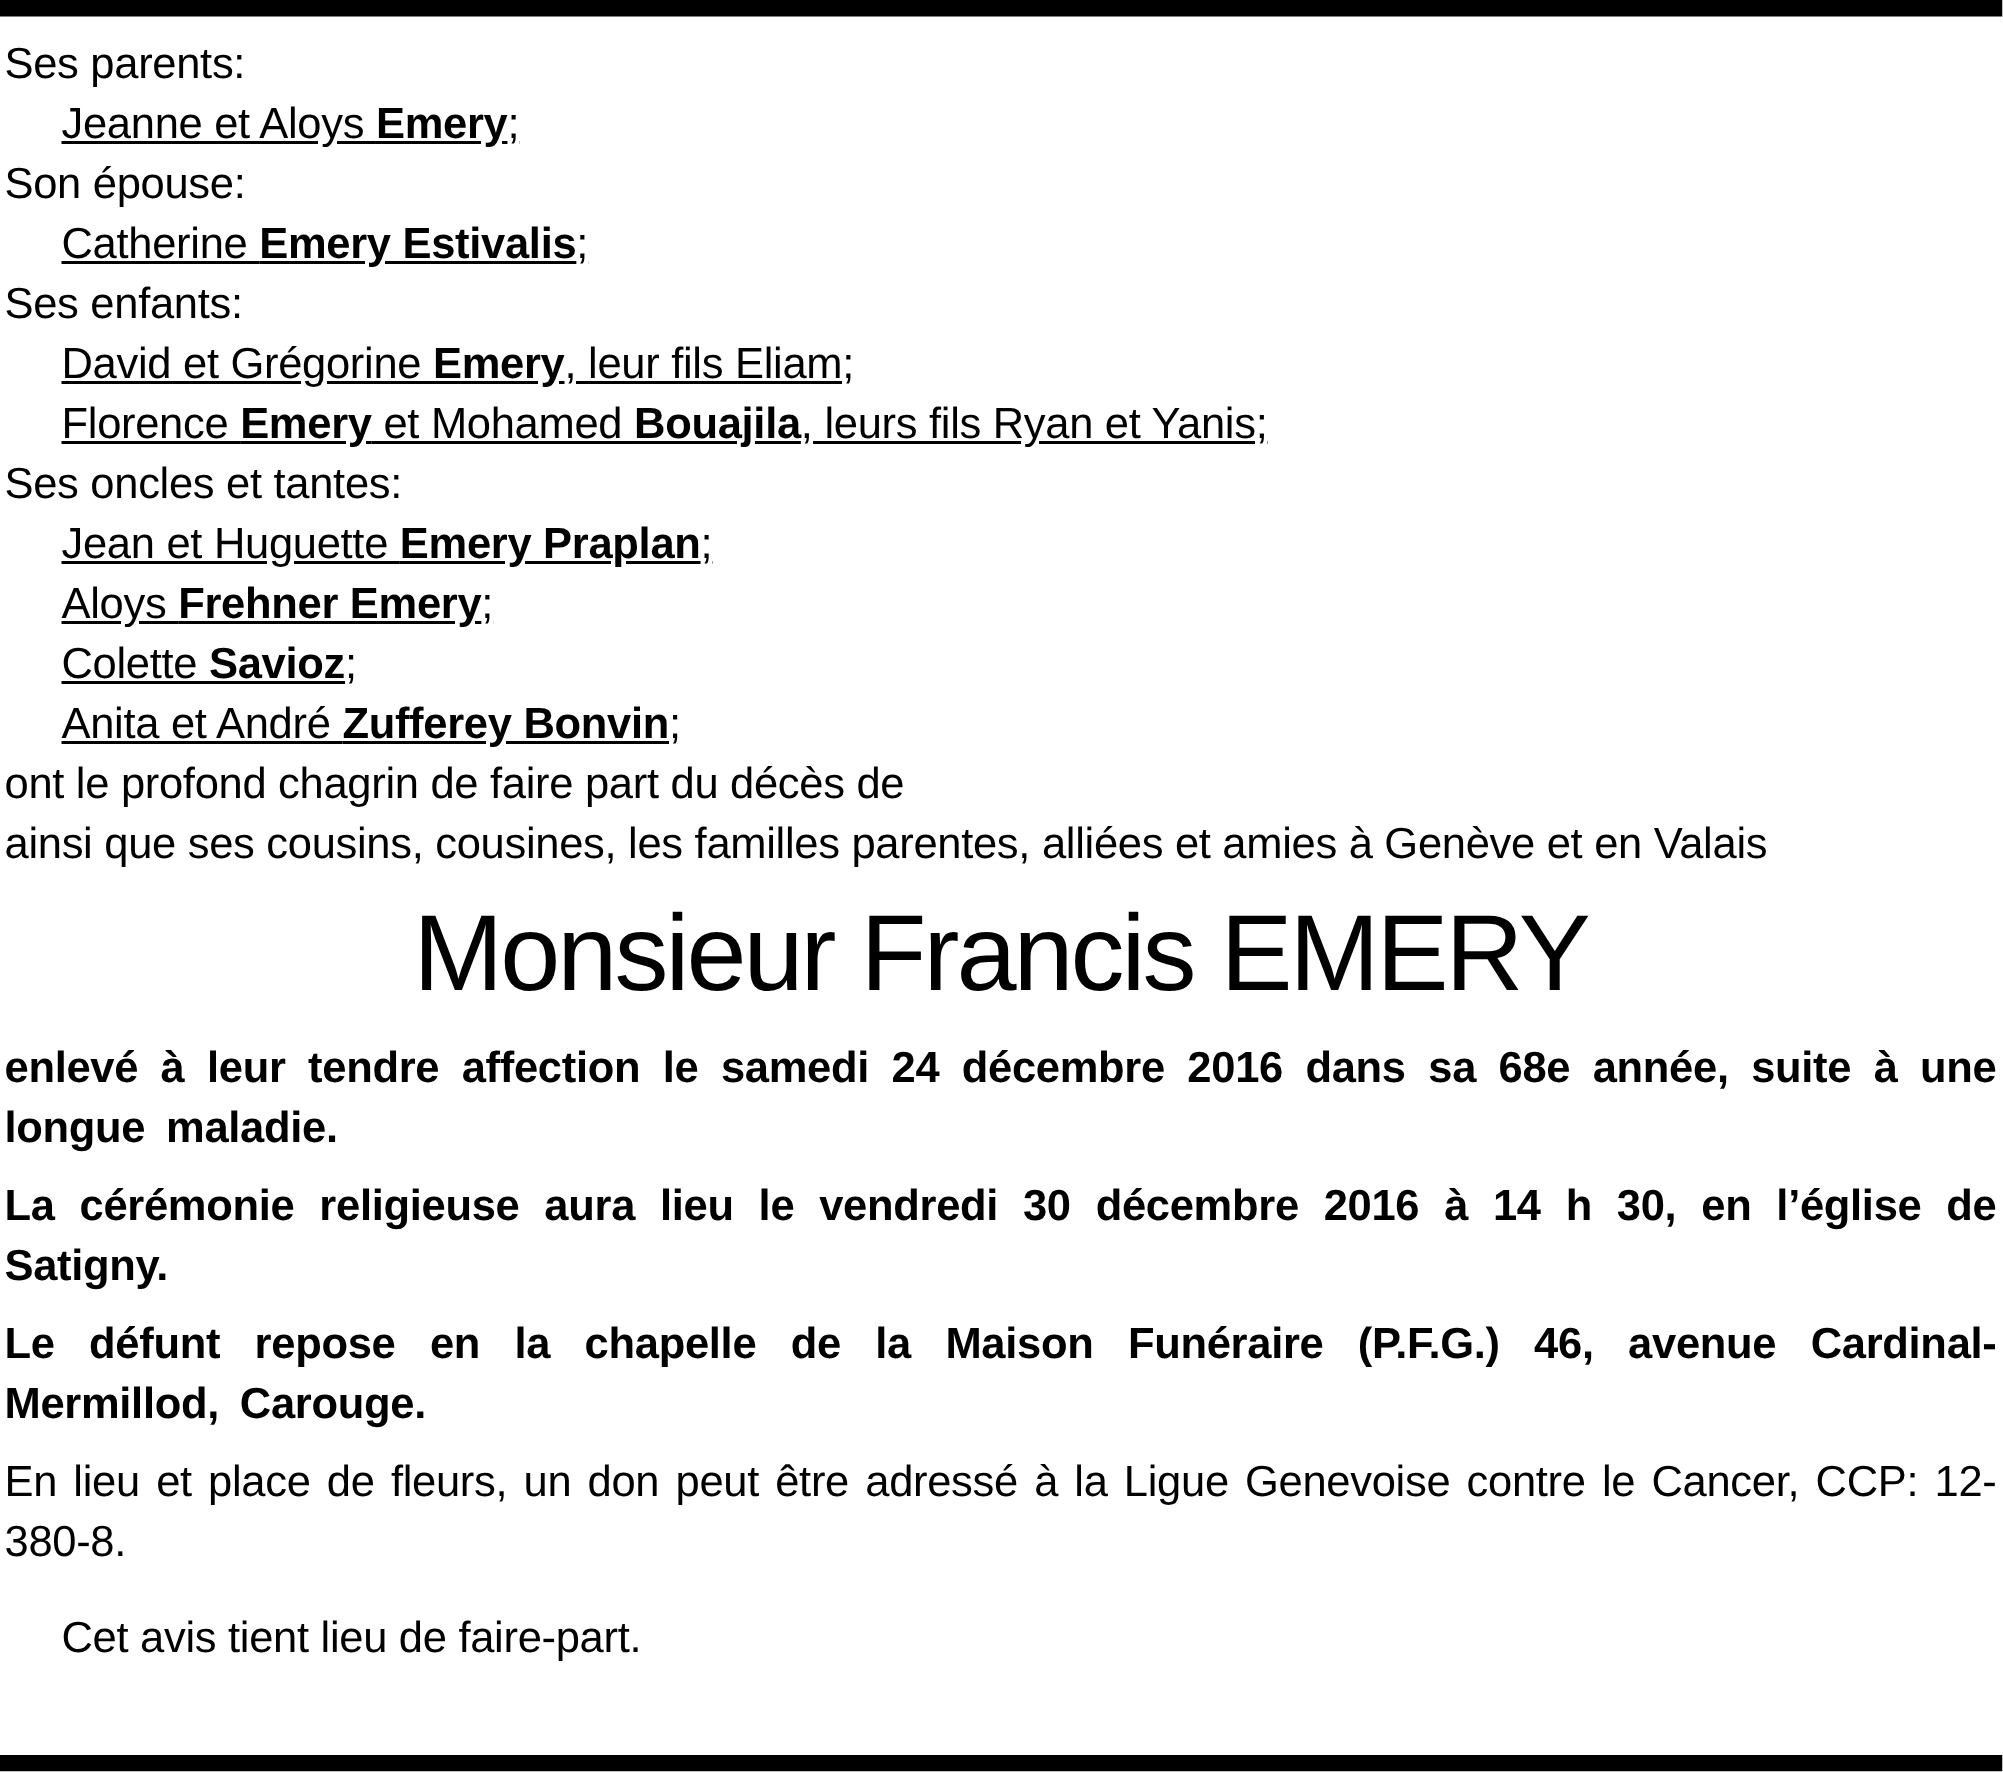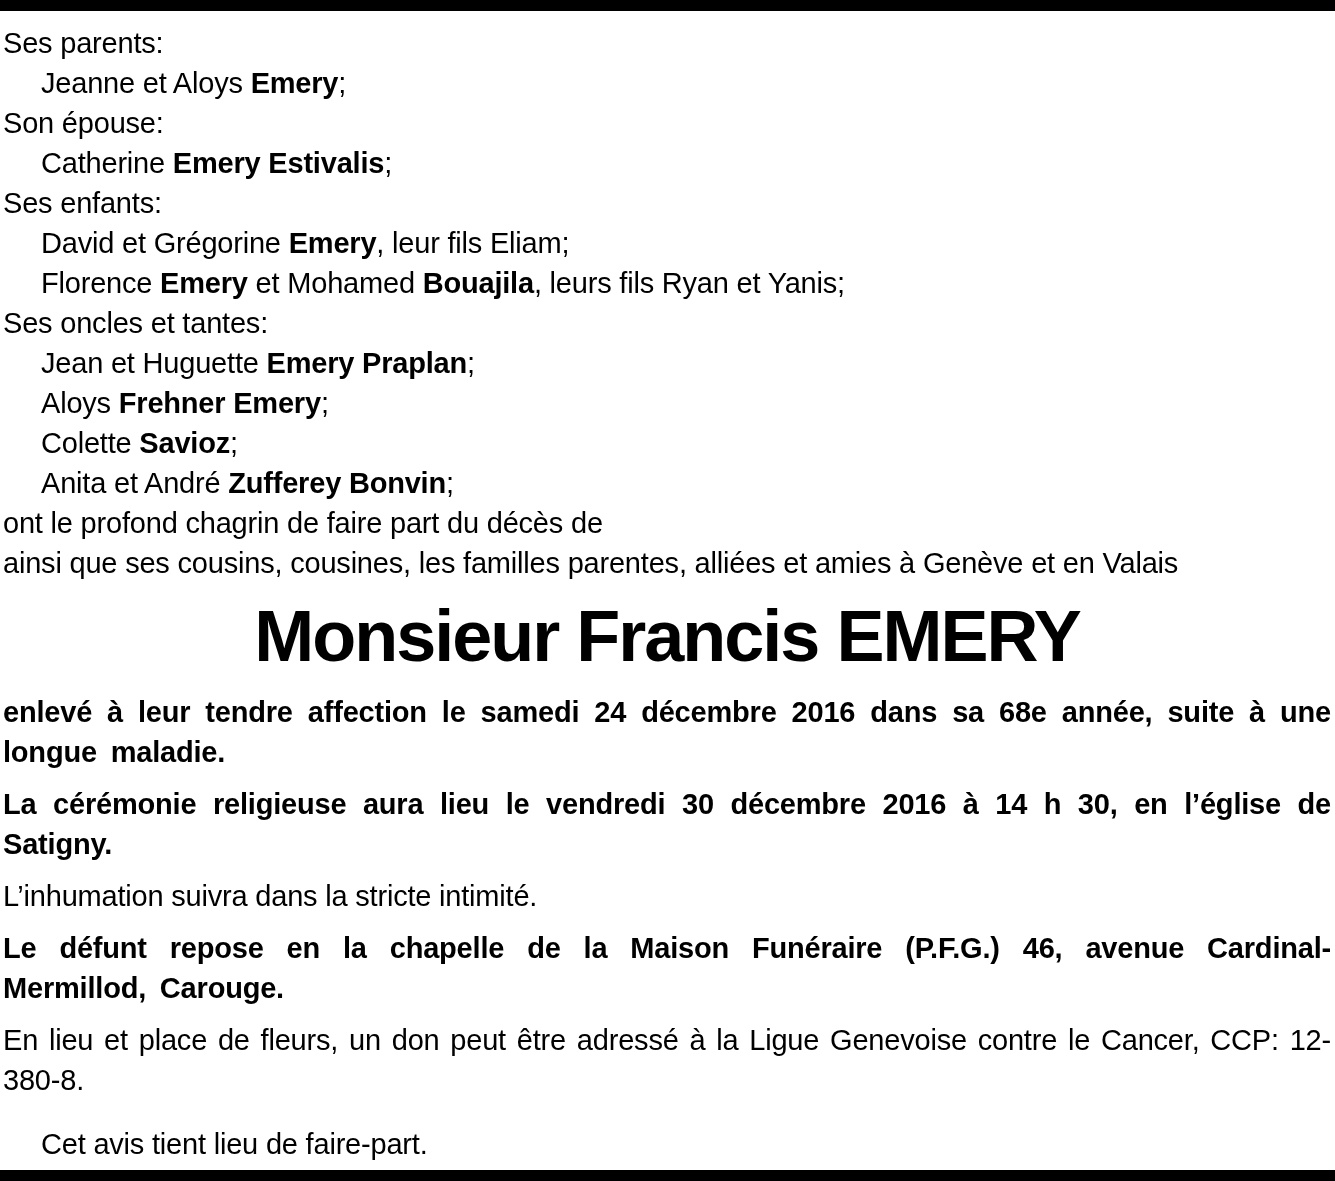--- a/index.html
+++ b/index.html
@@ -38,27 +38,28 @@
     margin: 0;
   }
   .family-line {
     white-space: nowrap;
   }
   .family-line b, .family-line .seg-b {
     font-weight: 700;
   }
   .indent {
     padding-left: 38px;
+    text-decoration: underline;
   }
   .deceased-title {
     margin: 7px 0 10px 0;
     text-align: center;
     font-size: 72px;
     line-height: 92px;
-    font-weight: 700;
+    font-weight: 400;
     letter-spacing: -2px;
     white-space: nowrap;
   }
   .para {
     margin: 0 0 12px 0;
     text-align: justify;
   }
   .para.ws-wide { word-spacing: 6px; font-weight: bold; }
   .para.ws-mid  { word-spacing: 2px; }
   .para.no-just { text-align: left; }
@@ -92,21 +93,20 @@
     <div class="family-line"><span>ont le profond chagrin de faire part du décès de</span></div>
     <div class="family-line"><span>ainsi que ses cousins, cousines, les familles parentes, alliées et amies à Genève et en Valais</span></div>
   </div>
 
   <div class="deceased-title">Monsieur Francis EMERY</div>
 
   <p class="para ws-wide">enlevé à leur tendre affection le samedi 24 décembre 2016 dans sa 68e année, suite à une longue maladie.</p>
 
   <p class="para ws-wide">La cérémonie religieuse aura lieu le vendredi 30 décembre 2016 à 14 h 30, en l’église de Satigny.</p>
 
-  <p class="para no-just">L’inhumation suivra dans la stricte intimité.</p>
 
   <p class="para ws-wide">Le défunt repose en la chapelle de la Maison Funéraire (P.F.G.) 46, avenue Cardinal-Mermillod, Carouge.</p>
 
   <p class="para ws-mid">En lieu et place de fleurs, un don peut être adressé à la Ligue Genevoise contre le Cancer, CCP: 12-380-8.</p>
 
   <p class="para avis-line">Cet avis tient lieu de faire-part.</p>
 
 </div>
 
 <div class="rule rule-bottom"></div>

